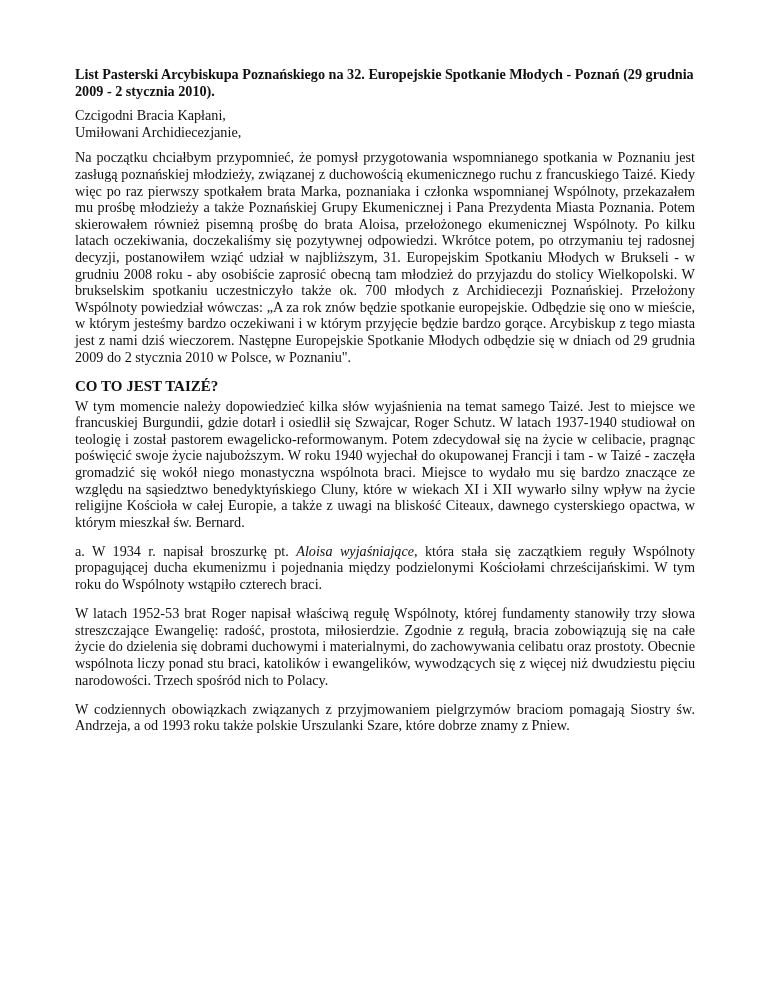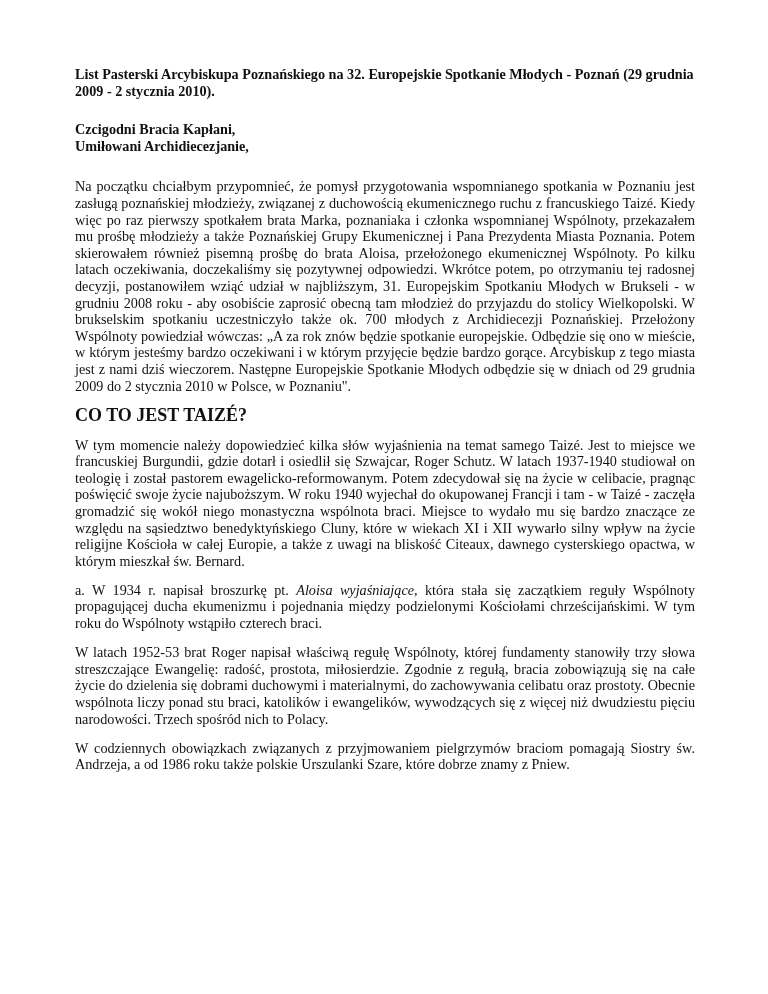--- a/index.html
+++ b/index.html
@@ -18,35 +18,34 @@
     left: 75px;
     top: 66px;
     width: 620px;
     font-family: "Liberation Serif", "DejaVu Serif", serif;
     font-size: 14.2px;
     line-height: 16.6px;
     color: #111111;
   }
   .title {
     font-weight: bold;
-    margin: 0 0 22px 0;
+    margin: 0 0 8px 0;
   }
   .salutation {
-    margin: 0 0 24px 0;
-    font-weight: bold;
+    margin: 0 0 9px 0;
   }
   .salutation div { white-space: nowrap; }
   p {
     margin: 0 0 12.5px 0;
     text-align: justify;
   }
   .heading {
     font-weight: bold;
-    font-size: 18px;
-    margin: 0 0 13px 0;
+    font-size: 15px;
+    margin: 0 0 3px 0;
     line-height: 17px;
   }
   em { font-style: italic; }
 </style>
 </head>
 <body>
 
 <div class="page">
   <div class="title">List Pasterski Arcybiskupa Poznańskiego na 32. Europejskie Spotkanie Młodych - Poznań (29 grudnia 2009 - 2 stycznia 2010).</div>
 
@@ -57,14 +56,14 @@
 
   <p>Na początku chciałbym przypomnieć, że pomysł przygotowania wspomnianego spotkania w Poznaniu jest zasługą poznańskiej młodzieży, związanej z duchowością ekumenicznego ruchu z francuskiego Taizé. Kiedy więc po raz pierwszy spotkałem brata Marka, poznaniaka i członka wspomnianej Wspólnoty, przekazałem mu prośbę młodzieży a także Poznańskiej Grupy Ekumenicznej i Pana Prezydenta Miasta Poznania. Potem skierowałem również pisemną prośbę do brata Aloisa, przełożonego ekumenicznej Wspólnoty. Po kilku latach oczekiwania, doczekaliśmy się pozytywnej odpowiedzi. Wkrótce potem, po otrzymaniu tej radosnej decyzji, postanowiłem wziąć udział w najbliższym, 31. Europejskim Spotkaniu Młodych w Brukseli - w grudniu 2008 roku - aby osobiście zaprosić obecną tam młodzież do przyjazdu do stolicy Wielkopolski. W brukselskim spotkaniu uczestniczyło także ok. 700 młodych z Archidiecezji Poznańskiej. Przełożony Wspólnoty powiedział wówczas: „A za rok znów będzie spotkanie europejskie. Odbędzie się ono w mieście, w którym jesteśmy bardzo oczekiwani i w którym przyjęcie będzie bardzo gorące. Arcybiskup z tego miasta jest z nami dziś wieczorem. Następne Europejskie Spotkanie Młodych odbędzie się w dniach od 29 grudnia 2009 do 2 stycznia 2010 w Polsce, w Poznaniu".</p>
 
   <div class="heading">CO TO JEST TAIZÉ?</div>
 
   <p>W tym momencie należy dopowiedzieć kilka słów wyjaśnienia na temat samego Taizé. Jest to miejsce we francuskiej Burgundii, gdzie dotarł i osiedlił się Szwajcar, Roger Schutz. W latach 1937-1940 studiował on teologię i został pastorem ewagelicko-reformowanym. Potem zdecydował się na życie w celibacie, pragnąc poświęcić swoje życie najuboższym. W roku 1940 wyjechał do okupowanej Francji i tam - w Taizé - zaczęła gromadzić się wokół niego monastyczna wspólnota braci. Miejsce to wydało mu się bardzo znaczące ze względu na sąsiedztwo benedyktyńskiego Cluny, które w wiekach XI i XII wywarło silny wpływ na życie religijne Kościoła w całej Europie, a także z uwagi na bliskość Citeaux, dawnego cysterskiego opactwa, w którym mieszkał św. Bernard.</p>
 
   <p><span>a. W 1934 r. napisał broszurkę pt. </span><em>Aloisa wyjaśniające</em><span>, która stała się zaczątkiem reguły Wspólnoty propagującej ducha ekumenizmu i pojednania między podzielonymi Kościołami chrześcijańskimi. W tym roku do Wspólnoty wstąpiło czterech braci.</span></p>
 
   <p>W latach 1952-53 brat Roger napisał właściwą regułę Wspólnoty, której fundamenty stanowiły trzy słowa streszczające Ewangelię: radość, prostota, miłosierdzie. Zgodnie z regułą, bracia zobowiązują się na całe życie do dzielenia się dobrami duchowymi i materialnymi, do zachowywania celibatu oraz prostoty. Obecnie wspólnota liczy ponad stu braci, katolików i ewangelików, wywodzących się z więcej niż dwudziestu pięciu narodowości. Trzech spośród nich to Polacy.</p>
-  <p>W codziennych obowiązkach związanych z przyjmowaniem pielgrzymów braciom pomagają Siostry św. Andrzeja, a od  1986 roku także polskie Urszulanki Szare, które dobrze znamy z Pniew.</p>
+  <p>W codziennych obowiązkach związanych z przyjmowaniem pielgrzymów braciom pomagają Siostry św. Andrzeja, a od  1993 roku także polskie Urszulanki Szare, które dobrze znamy z Pniew.</p>
 </div>
 
 </body></html>

